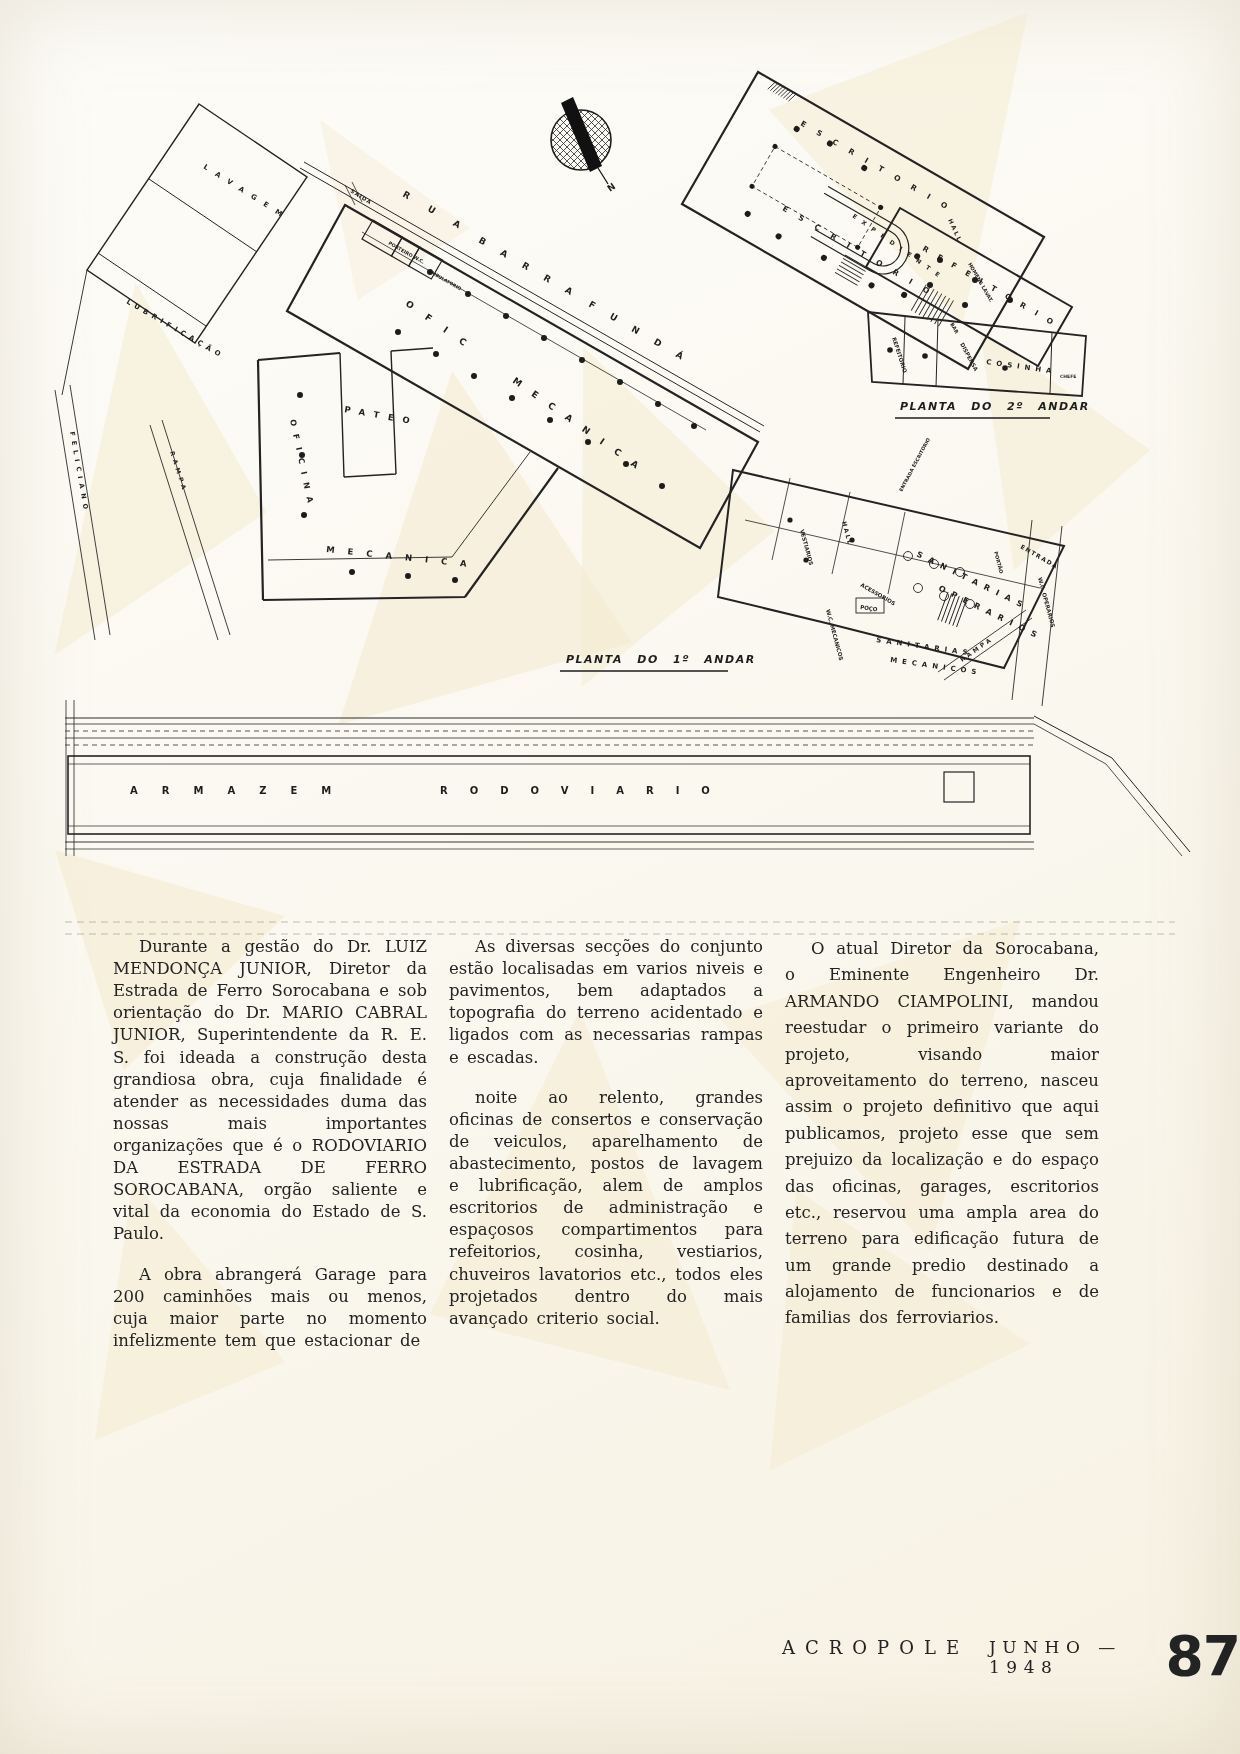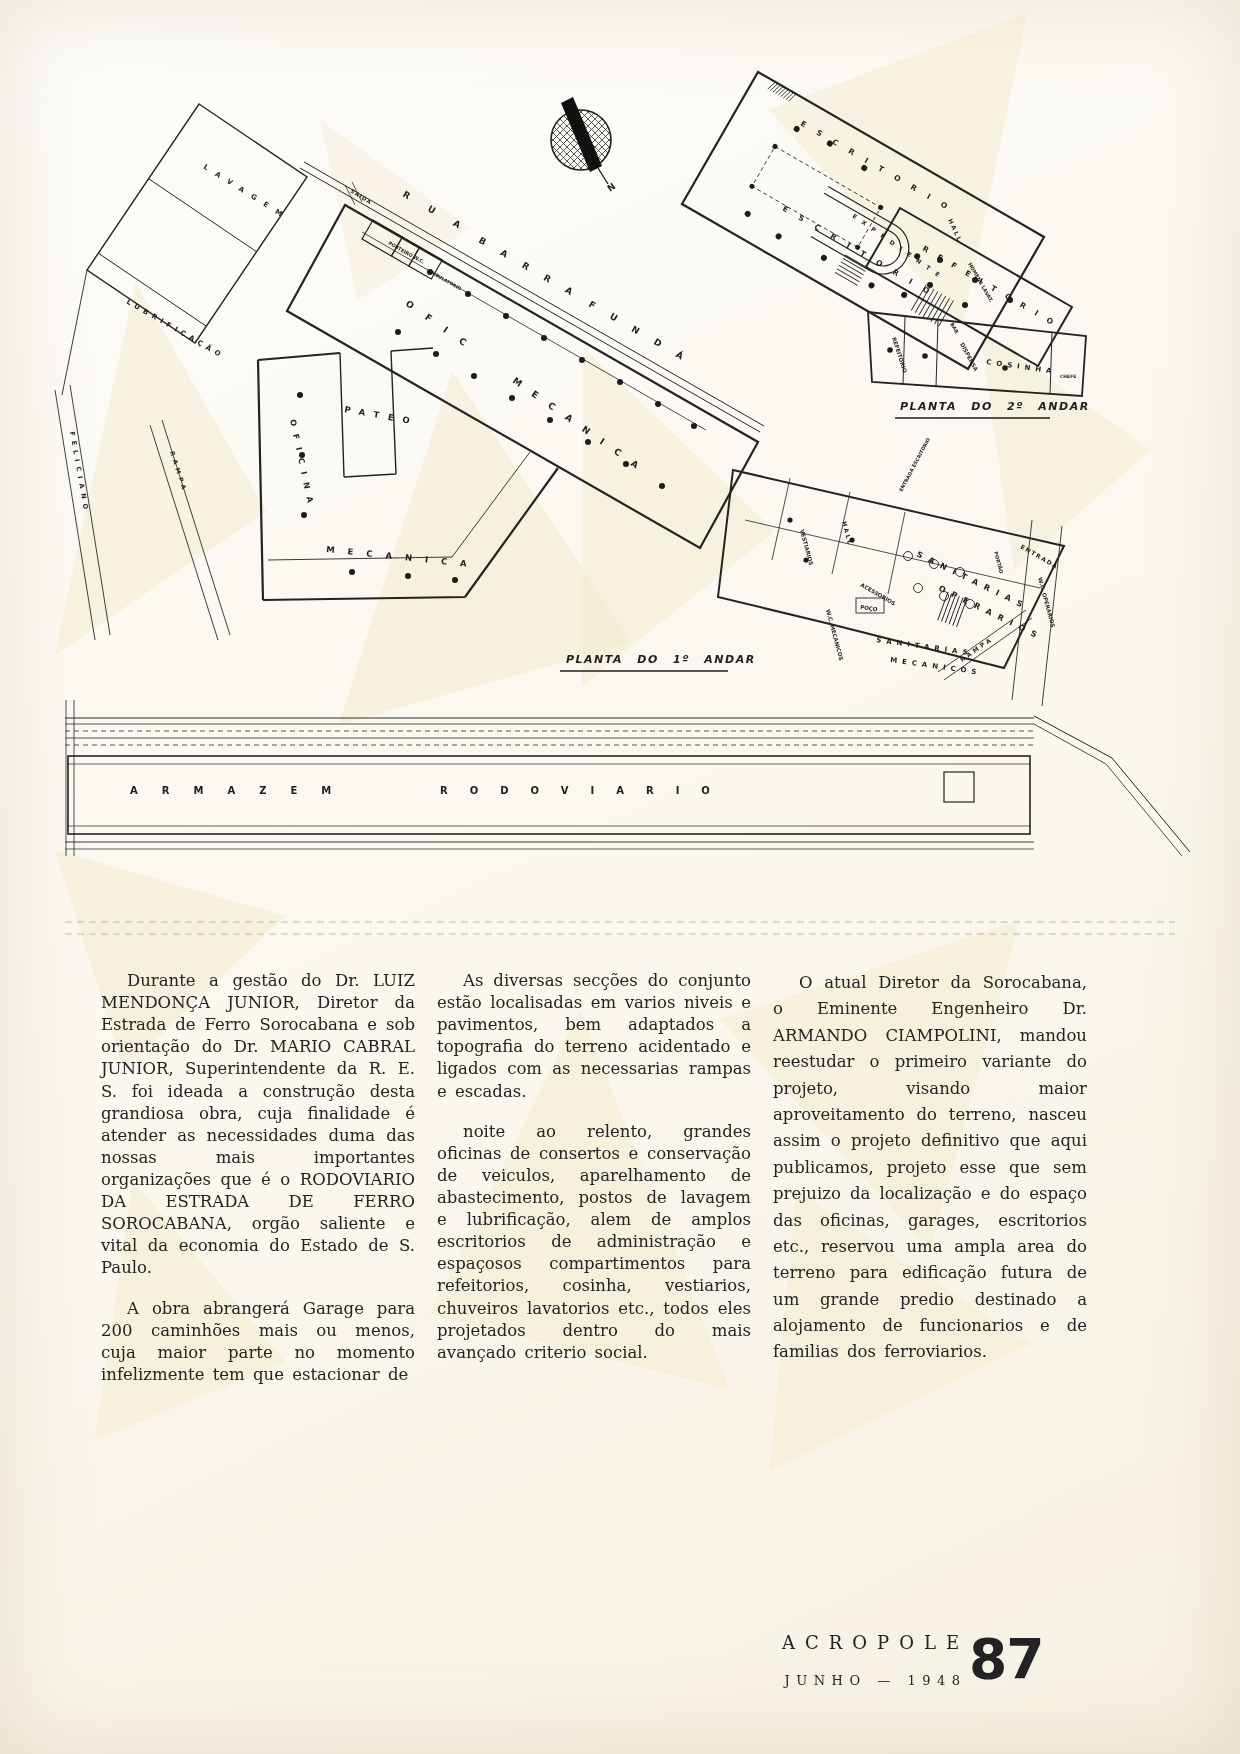--- a/index.html
+++ b/index.html
@@ -14,39 +14,39 @@
     color:#232323;
   }
   
   .wm-shape{position:absolute;background:#f4e9cd;}
   
   svg.plan{position:absolute;left:0;top:0;z-index:1;}
   svg.plan text{fill:#1e1e1e;font-family:"DejaVu Sans","Liberation Sans",sans-serif;font-weight:bold;}
   .caption{font-style:italic;letter-spacing:1.5px;word-spacing:9px;}
   
   .article{
-    position:absolute;left:101px;top:936px;width:996px;
-    display:flex;gap:22px;z-index:2;margin-top:34px;
+    position:absolute;left:113px;top:936px;width:996px;
+    display:flex;gap:22px;z-index:2;
   }
   .col{width:314px;}
   .col p{
     margin:0 0 18px 0;
     font-size:16.5px;line-height:1.34;
     text-align:justify;text-indent:26px;
     word-spacing:3px;
   }
   .col.col3 p{line-height:1.6;}
   
   .footer{
     position:absolute;left:782px;top:1632px;z-index:2;
     display:flex;align-items:center;
   }
-  .imprint{display:flex;flex-direction:column;gap:20px;align-items:center;}
+  .imprint{display:flex;flex-direction:row;gap:20px;}
   .imprint .pub{font-size:18px;letter-spacing:10px;font-weight:500;}
-  .imprint .issue{font-size:13px;letter-spacing:6.5px;}
+  .imprint .issue{font-size:17px;letter-spacing:6.5px;}
   .pagenum{
     font-family:"DejaVu Sans","Liberation Sans",sans-serif;
     font-weight:800;font-size:55px;line-height:.9;
     letter-spacing:-1px;
   }
 </style>
 </head>
 <body>
 
 <div class="page">

